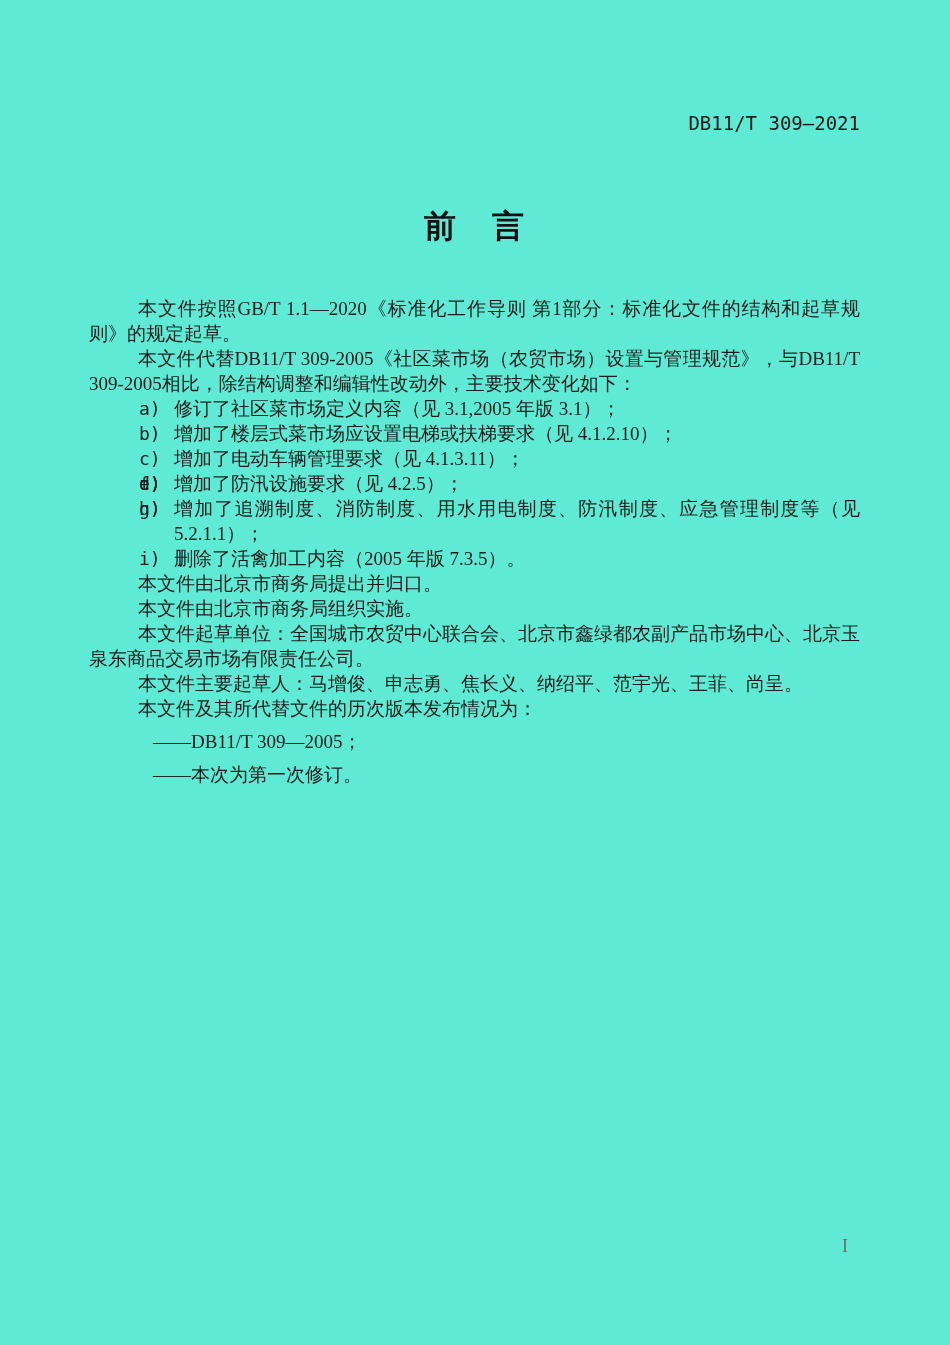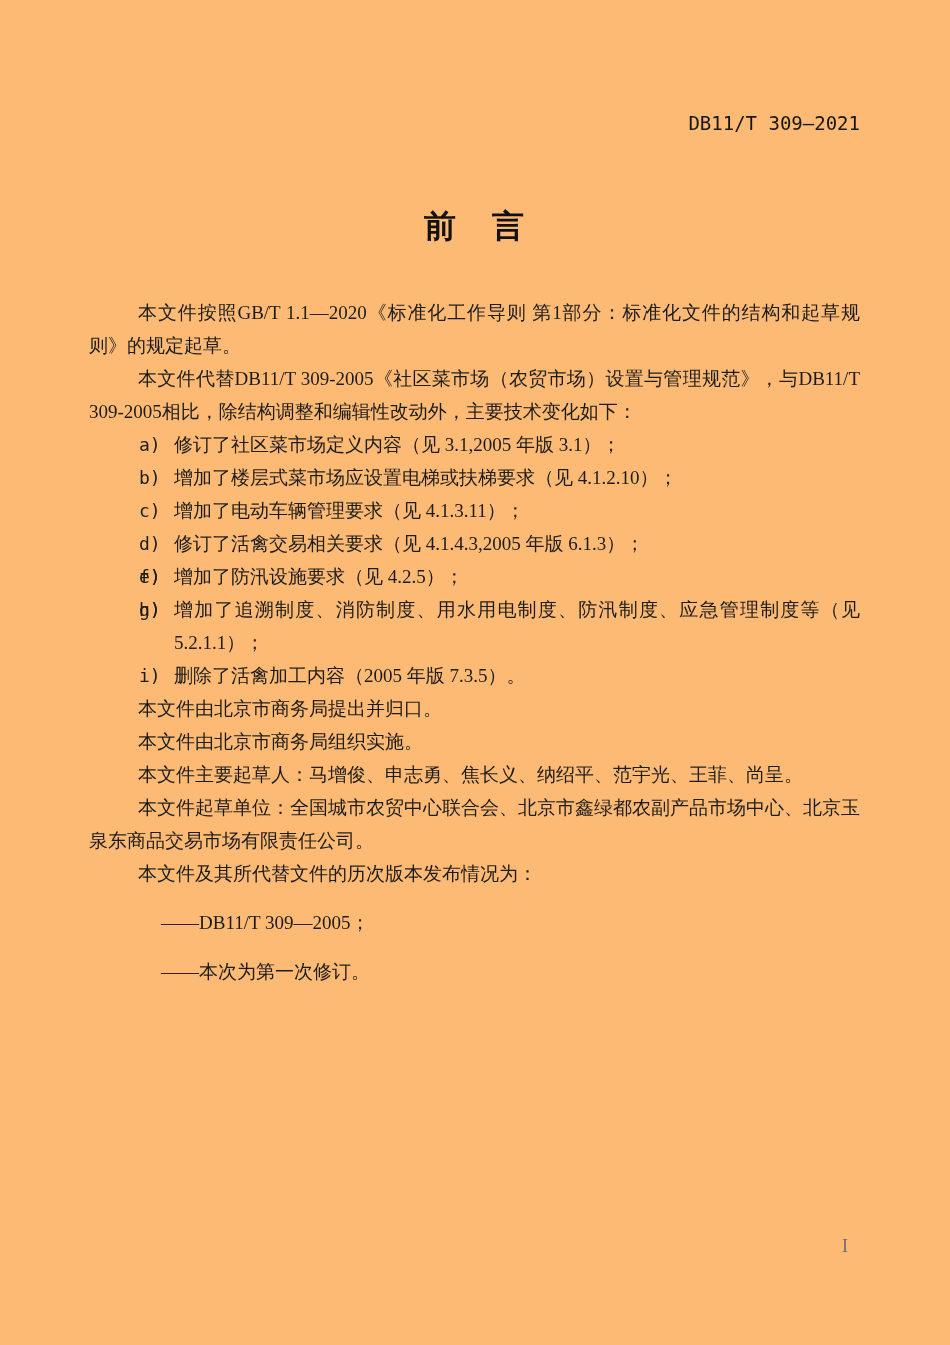--- a/index.html
+++ b/index.html
@@ -5,21 +5,21 @@
   html, body {
     margin: 0;
     padding: 0;
     background: #ffffff;
   }
   .page {
     position: relative;
     width: 950px;
     height: 1345px;
     margin: 0 auto;
-    background: #fdba74;
+    background: #5eead4;
     overflow: hidden;
     font-family: "Liberation Serif", "DejaVu Serif", serif;
     color: #1c1c1c;
   }
   .header-zone {
     padding: 112px 90px 0 89px;
     text-align: right;
   }
   .std-code {
     font-family: "DejaVu Sans Mono", "Liberation Mono", monospace;
@@ -34,42 +34,42 @@
     font-size: 32px;
     font-weight: bold;
     line-height: 40px;
     color: #111;
     letter-spacing: 2px;
   }
   .body-zone {
     margin-top: 50px;
     padding: 0 90px 0 89px;
     font-size: 19px;
-    line-height: 33px;
+    line-height: 25px;
     text-align: justify;
   }
   .para {
     margin: 0;
     text-indent: 49px;
   }
   .change-item {
     position: relative;
     margin: 0;
     padding-left: 85px;
     text-indent: 0;
   }
   .change-marker {
     position: absolute;
     left: 50px;
     top: 0;
     font-family: "DejaVu Sans Mono", "Liberation Mono", monospace;
     font-size: 18px;
   }
   .history-line {
-    margin: 16px;
+    margin: 8px;
     text-indent: 56px;
   }
   .page-number {
     position: absolute;
     right: 102px;
     bottom: 88px;
     font-size: 18px;
     color: #6e6e6e;
     font-family: "Liberation Serif", "DejaVu Serif", serif;
   }
@@ -98,21 +98,20 @@
       <p class="change-item">
         <span class="change-marker">b)</span>
         <span>增加了楼层式菜市场应设置电梯或扶梯要求（见 4.1.2.10）；</span>
       </p>
       <p class="change-item">
         <span class="change-marker">c)</span>
         <span>增加了电动车辆管理要求（见 4.1.3.11）；</span>
       </p>
       <p class="change-item">
         <span class="change-marker">d)</span>
-        <span>修订了活禽交易相关要求（见 4.1.4.3,2005 年版 6.1.3）；</span>
       </p>
       <p class="change-item">
         <span class="change-marker">e)</span>
       </p>
       <p class="change-item">
         <span class="change-marker">f)</span>
         <span>增加了防汛设施要求（见 4.2.5）；</span>
       </p>
       <p class="change-item">
         <span class="change-marker">g)</span>
@@ -122,22 +121,22 @@
         <span>增加了追溯制度、消防制度、用水用电制度、防汛制度、应急管理制度等（见 5.2.1.1）；</span>
       </p>
       <p class="change-item">
         <span class="change-marker">i)</span>
         <span>删除了活禽加工内容（2005 年版 7.3.5）。</span>
       </p>
     </div>
 
     <p class="para">本文件由北京市商务局提出并归口。</p>
     <p class="para">本文件由北京市商务局组织实施。</p>
+    <p class="para">本文件起草单位：全国城市农贸中心联合会、北京市鑫绿都农副产品市场中心、北京玉泉东商品交易市场有限责任公司。</p>
     <p class="para">本文件主要起草人：马增俊、申志勇、焦长义、纳绍平、范宇光、王菲、尚呈。</p>
-    <p class="para">本文件起草单位：全国城市农贸中心联合会、北京市鑫绿都农副产品市场中心、北京玉泉东商品交易市场有限责任公司。</p>
     <p class="para">本文件及其所代替文件的历次版本发布情况为：</p>
 
     <p class="history-line">——DB11/T 309—2005；</p>
     <p class="history-line">——本次为第一次修订。</p>
 
   </div>
 
   <div class="page-number">I</div>
 
 </div>

